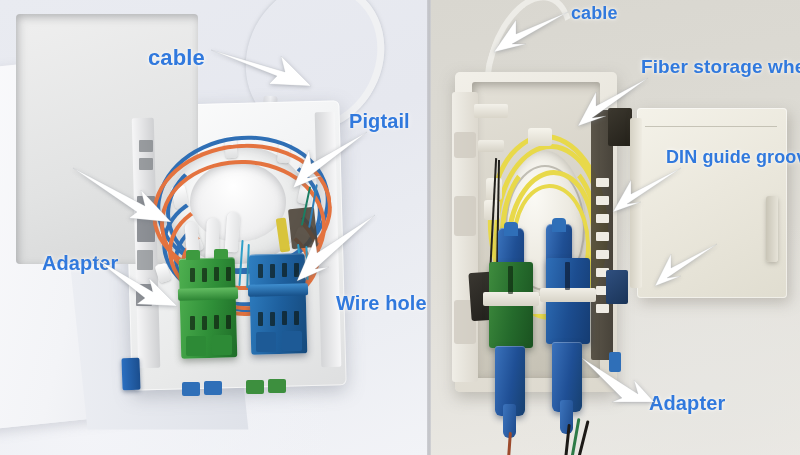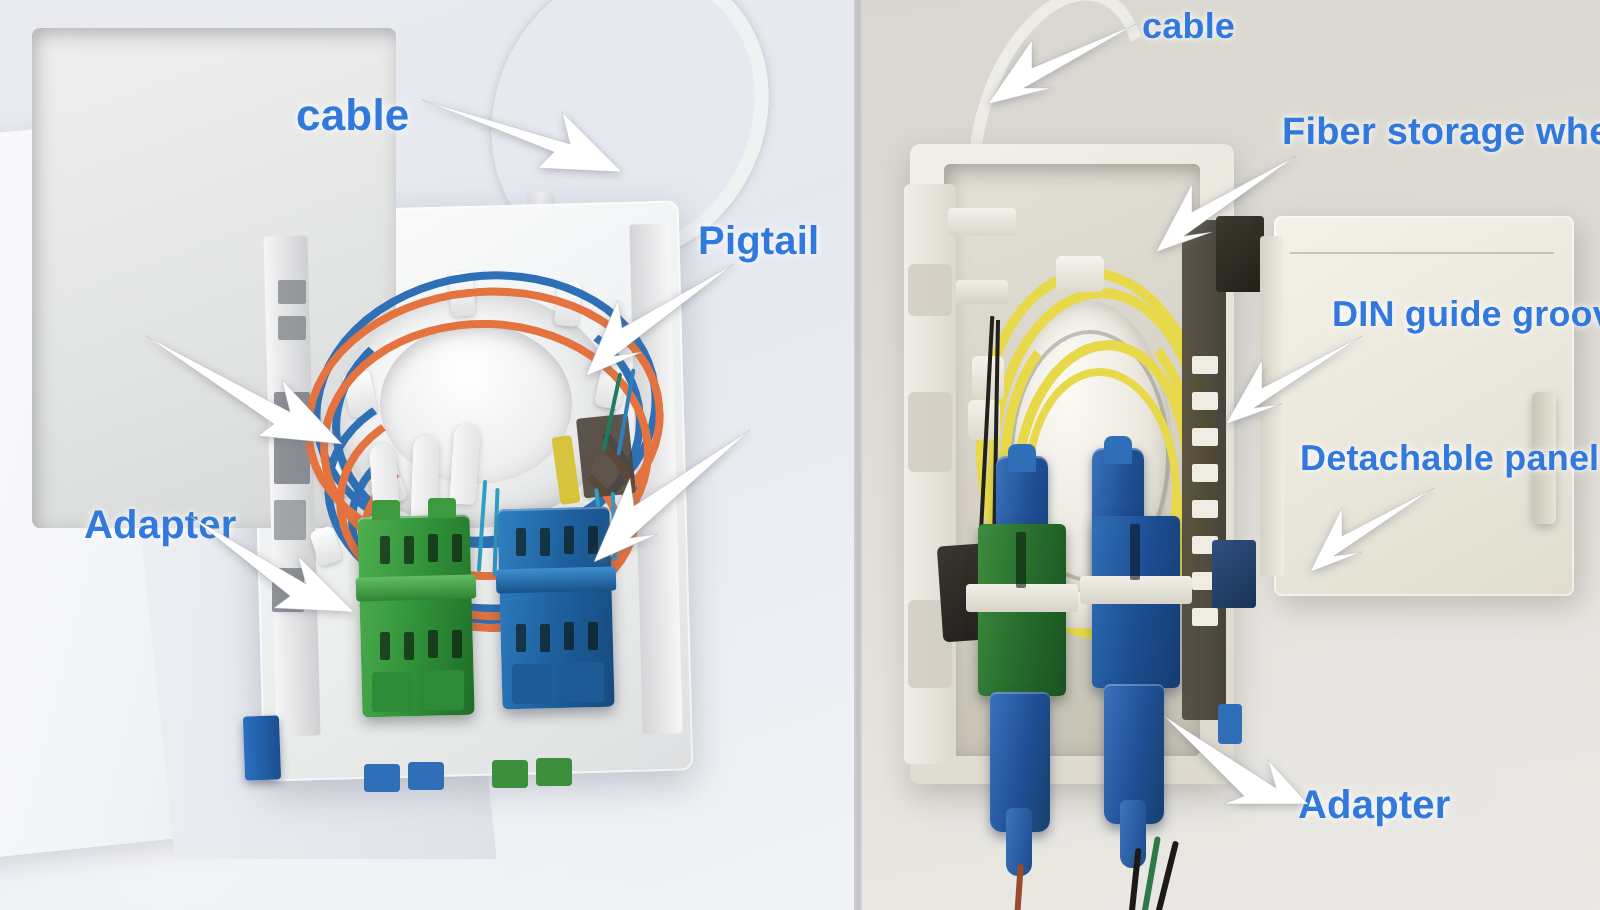--- a/index.html
+++ b/index.html
@@ -265,20 +265,21 @@
     <div class="l-mini" style="left:182px;top:382px;background:#2f6fb8;"></div>
     <div class="l-mini" style="left:204px;top:381px;background:#2f6fb8;"></div>
     <div class="l-mini" style="left:246px;top:380px;background:#3d8f3e;"></div>
     <div class="l-mini" style="left:268px;top:379px;background:#3d8f3e;"></div>
 
     <div id="l-dinclip"></div>
 
     <div class="lbl" style="left:148px;top:45px;font-size:22px;">cable</div>
     <div class="lbl" style="left:349px;top:110px;font-size:20px;">Pigtail</div>
     <div class="lbl" style="left:42px;top:252px;font-size:20px;">Adapter</div>
+    <div class="lbl" style="left:336px;top:292px;font-size:20px;">Wire hole</div>
 
     <div class="arrow" style="left:211px;top:46px;">
       <svg width="105" height="44" viewBox="0 0 105 44">
         <path d="M0 4 L74 26 L70 10 L100 40 L58 38 L66 30 Z"></path>
       </svg>
     </div>
     <div class="arrow" style="left:73px;top:168px;">
       <svg width="102" height="60" viewBox="0 0 102 60">
         <path d="M0 0 L72 38 L68 22 L98 54 L56 50 L64 44 Z"></path>
       </svg>
@@ -370,21 +371,20 @@
       <div class="patchwire" style="left:582px;top:420px;height:38px;background:#1c1a17;transform:rotate(14deg);"></div>
 
       <div id="r-panel"></div>
       <div id="r-panel-lip"></div>
       <div id="r-panel-line"></div>
       <div id="r-panel-tab"></div>
 
       <div class="lbl" style="left:571px;top:3px;font-size:18px;">cable</div>
       <div class="lbl" style="left:641px;top:56px;font-size:19px;">Fiber storage wheel</div>
       <div class="lbl" style="left:666px;top:147px;font-size:18px;">DIN guide groove</div>
-      <div class="lbl" style="left:650px;top:219px;font-size:18px;">Detachable panel</div>
       <div class="lbl" style="left:649px;top:392px;font-size:20px;">Adapter</div>
 
       <div class="arrow" style="left:494px;top:12px;">
         <svg width="78" height="42" viewBox="0 0 78 42">
           <path d="M74 0 L18 32 L32 32 L0 40 L22 8 L22 22 Z"></path>
         </svg>
       </div>
       <div class="arrow" style="left:578px;top:78px;">
         <svg width="74" height="50" viewBox="0 0 74 50">
           <path d="M70 0 L14 40 L28 38 L0 48 L18 14 L18 28 Z"></path>

